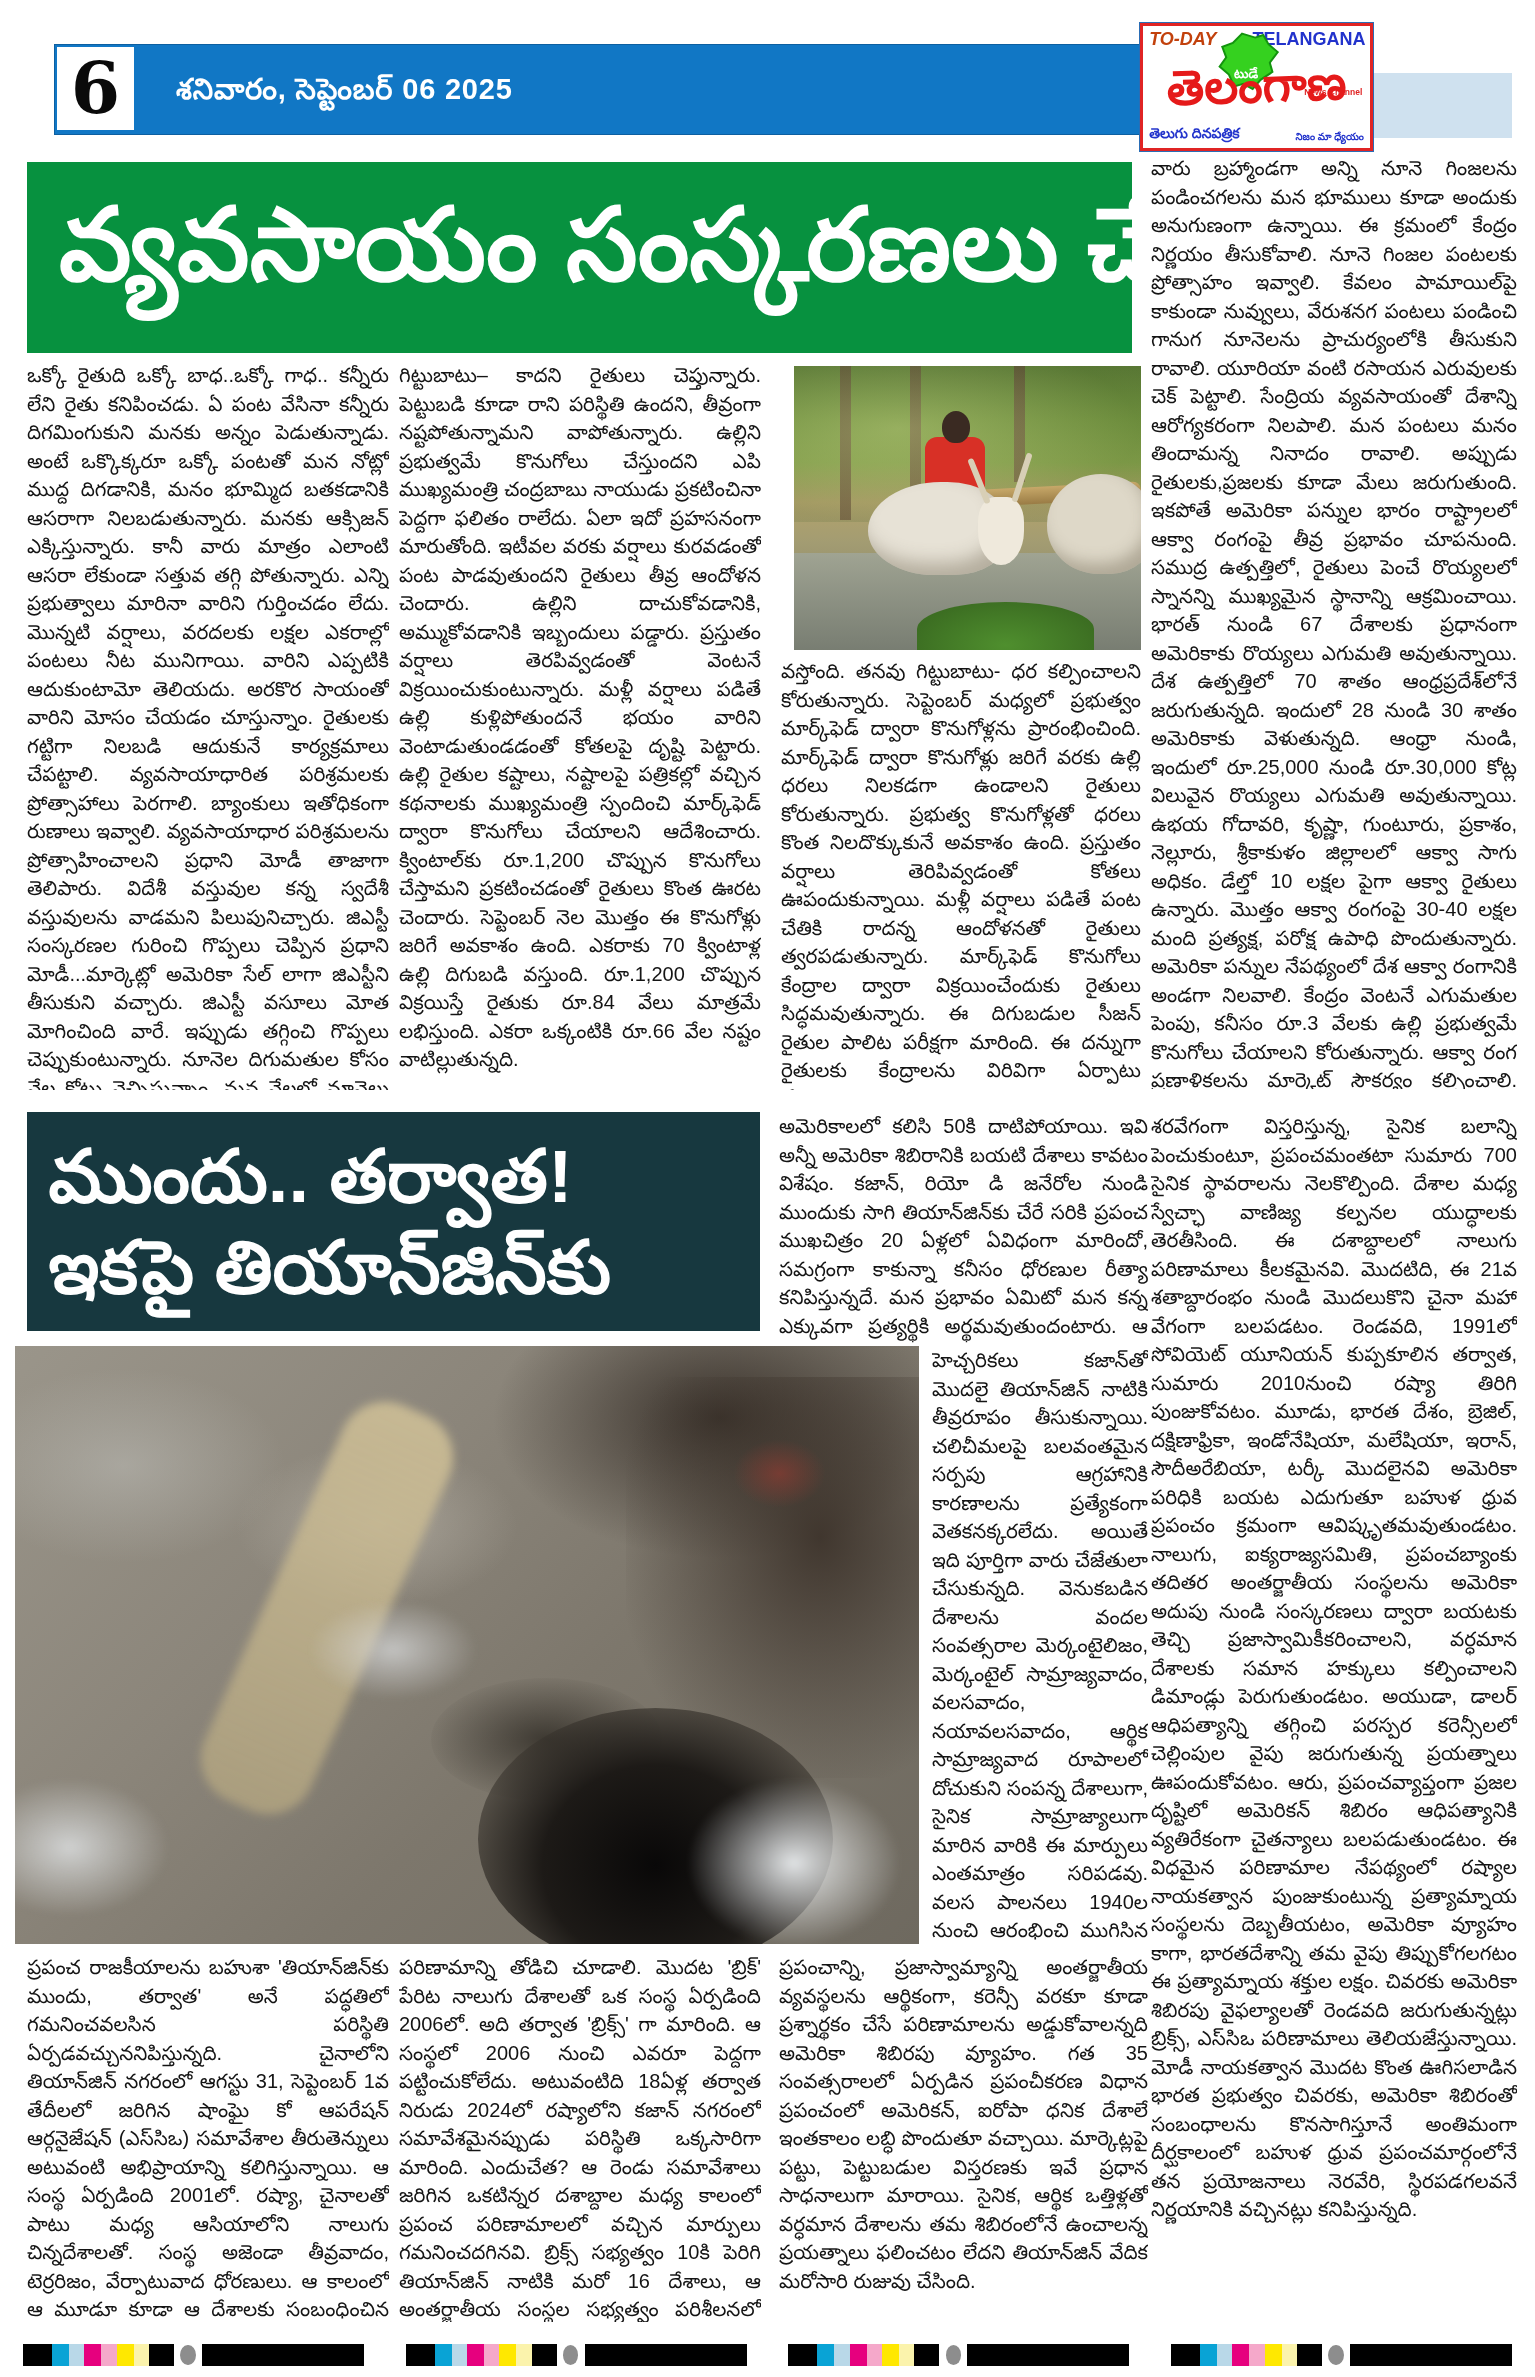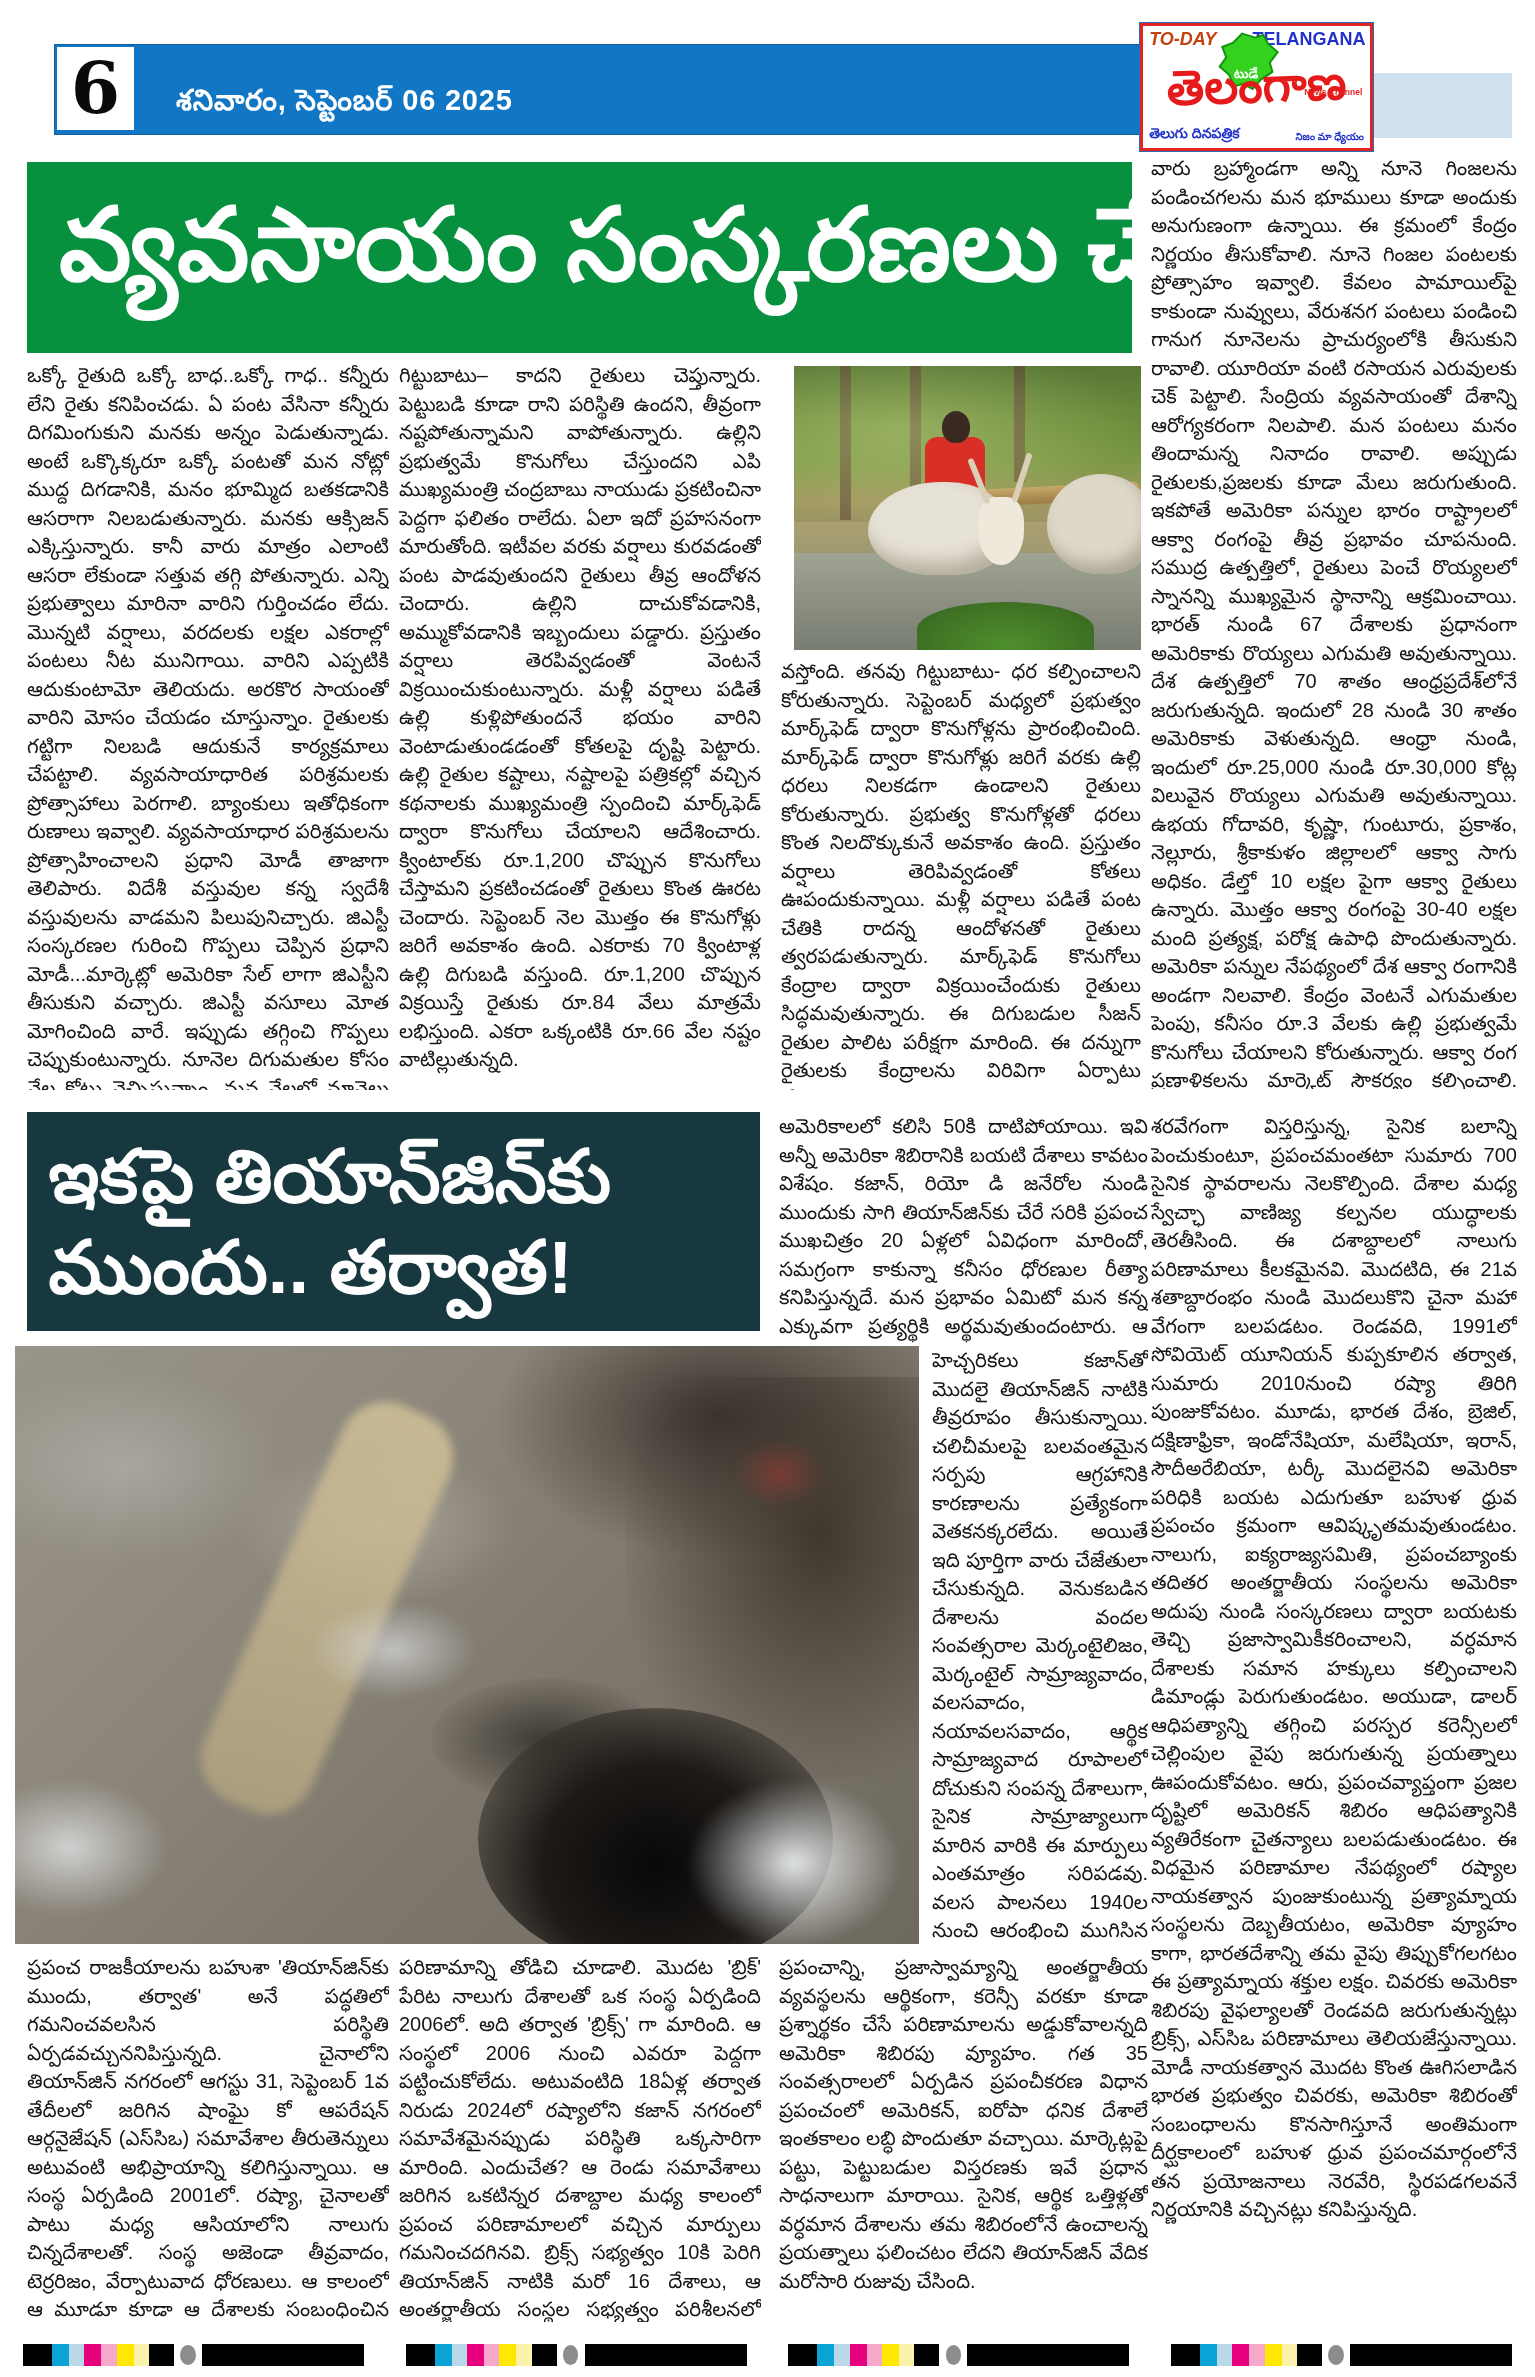--- a/index.html
+++ b/index.html
@@ -3,21 +3,21 @@
 <meta charset="utf-8">
 <style>
   html,body{margin:0;padding:0;background:#e8e8e8;}
   .page{position:relative;width:1535px;height:2377px;background:#ffffff;margin:0 auto;overflow:hidden;
         font-family:"Liberation Sans","DejaVu Sans",sans-serif;color:#111;}
   
   .hdr-bar{position:absolute;left:54px;top:44px;width:1098px;height:89px;background:#1177c5;border:0.8px solid #0d5fa0;}
   .six-box{position:absolute;left:57px;top:47px;width:77px;height:83px;background:#ffffff;border-right:2.3px solid #1177c5;
            display:flex;align-items:center;justify-content:center;}
   .six-box span{font-family:"DejaVu Serif","Liberation Serif",serif;font-size:71px;font-weight:700;color:#0a0a0a;line-height:1;}
-  .dateline{position:absolute;left:176px;top:84px;font-size:29px;font-weight:700;color:#ffffff;letter-spacing:0.8px;}
+  .dateline{position:absolute;left:176px;top:73px;font-size:29px;font-weight:700;color:#ffffff;letter-spacing:0.8px;}
   .localnews{position:absolute;left:609px;top:51px;width:494px;text-align:center;
              font-family:"Liberation Serif","DejaVu Serif",serif;font-size:66px;color:#e9f2fa;letter-spacing:5.4px;font-weight:500;}
   .lightband{position:absolute;left:1152px;top:73px;width:360px;height:65px;background:#cfe1ef;}
   
   .logo{position:absolute;left:1140px;top:23px;width:227px;height:122px;background:#ffffff;
         border:3.1px solid #e02424;outline:0.8px solid #2a6db5;z-index:5;}
   .logo .today{position:absolute;left:6.2px;top:3.1px;font-size:18px;font-weight:800;color:#c2410c;font-style:italic;}
   .logo .tg{position:absolute;right:4.6px;top:3.1px;font-size:18px;font-weight:800;color:#2233cc;}
   .logo .nc{position:absolute;right:7.7px;top:25px;font-size:8.5px;font-weight:700;color:#e02424;margin-top:36px;}
   .logo .map{position:absolute;left:74px;top:6.2px;width:66px;height:60px;}
@@ -127,22 +127,22 @@
     <div class="head"></div>
     <div class="horn-l"></div>
     <div class="horn-r"></div>
     <div class="grass"></div>
   </div>
 
   <div class="col" style="left:781px;top:657px;width:360px;height:433px;">వస్తోంది. తనవు గిట్టుబాటు- ధర కల్పించాలని కోరుతున్నారు. సెప్టెంబర్ మధ్యలో ప్రభుత్వం మార్క్‌ఫెడ్ ద్వారా కొనుగోళ్లను ప్రారంభించింది. మార్క్‌ఫెడ్ ద్వారా కొనుగోళ్లు జరిగే వరకు ఉల్లి ధరలు నిలకడగా ఉండాలని రైతులు కోరుతున్నారు. ప్రభుత్వ కొనుగోళ్లతో ధరలు కొంత నిలదొక్కుకునే అవకాశం ఉంది. ప్రస్తుతం వర్షాలు తెరిపివ్వడంతో కోతలు ఊపందుకున్నాయి. మళ్లీ వర్షాలు పడితే పంట చేతికి రాదన్న ఆందోళనతో రైతులు త్వరపడుతున్నారు. మార్క్‌ఫెడ్ కొనుగోలు కేంద్రాల ద్వారా విక్రయించేందుకు రైతులు సిద్ధమవుతున్నారు. ఈ దిగుబడుల సీజన్ రైతుల పాలిట పరీక్షగా మారింది. ఈ దన్నుగా రైతులకు కేంద్రాలను విరివిగా ఏర్పాటు చేయాలని, గిట్టుబాటు ధర కల్పించాలని రైతాంగం డిమాండ్ చేస్తున్నది.</div>
   <div class="col" style="left:1151px;top:154px;width:366px;height:935px;">వారు బ్రహ్మాండగా అన్ని నూనె గింజలను పండించగలను మన భూములు కూడా అందుకు అనుగుణంగా ఉన్నాయి. ఈ క్రమంలో కేంద్రం నిర్ణయం తీసుకోవాలి. నూనె గింజల పంటలకు ప్రోత్సాహం ఇవ్వాలి. కేవలం పామాయిల్‌పై కాకుండా నువ్వులు, వేరుశనగ పంటలు పండించి గానుగ నూనెలను ప్రాచుర్యంలోకి తీసుకుని రావాలి. యూరియా వంటి రసాయన ఎరువులకు చెక్ పెట్టాలి. సేంద్రియ వ్యవసాయంతో దేశాన్ని ఆరోగ్యకరంగా నిలపాలి. మన పంటలు మనం తిందామన్న నినాదం రావాలి. అప్పుడు రైతులకు,ప్రజలకు కూడా మేలు జరుగుతుంది. ఇకపోతే అమెరికా పన్నుల భారం రాష్ట్రాలలో ఆక్వా రంగంపై తీవ్ర ప్రభావం చూపనుంది. సముద్ర ఉత్పత్తిలో, రైతులు పెంచే రొయ్యలలో స్నానన్ని ముఖ్యమైన స్థానాన్ని ఆక్రమించాయి. భారత్ నుండి 67 దేశాలకు ప్రధానంగా అమెరికాకు రొయ్యలు ఎగుమతి అవుతున్నాయి. దేశ ఉత్పత్తిలో 70 శాతం ఆంధ్రప్రదేశ్‌లోనే జరుగుతున్నది. ఇందులో 28 నుండి 30 శాతం అమెరికాకు వెళుతున్నది. ఆంధ్రా నుండి, ఇందులో రూ.25,000 నుండి రూ.30,000 కోట్ల విలువైన రొయ్యలు ఎగుమతి అవుతున్నాయి. ఉభయ గోదావరి, కృష్ణా, గుంటూరు, ప్రకాశం, నెల్లూరు, శ్రీకాకుళం జిల్లాలలో ఆక్వా సాగు అధికం. డేల్తో 10 లక్షల పైగా ఆక్వా రైతులు ఉన్నారు. మొత్తం ఆక్వా రంగంపై 30-40 లక్షల మంది ప్రత్యక్ష, పరోక్ష ఉపాధి పొందుతున్నారు. అమెరికా పన్నుల నేపథ్యంలో దేశ ఆక్వా రంగానికి అండగా నిలవాలి. కేంద్రం వెంటనే ఎగుమతుల పెంపు, కనీసం రూ.3 వేలకు ఉల్లి ప్రభుత్వమే కొనుగోలు చేయాలని కోరుతున్నారు. ఆక్వా రంగ ప్రణాళికలను మార్కెట్ సౌకర్యం కల్పించాలి. వ్యవసాయం, ఆక్వా రంగ ప్రణాళికలను ముమ్మరం చేయాలి.</div>
 
   <div class="a2-head">
+    <span>ముందు.. తర్వాత!</span>
     <span>ఇకపై తియాన్‌జిన్‌కు</span>
-    <span>ముందు.. తర్వాత!</span>
   </div>
 
   <div class="col" style="left:779px;top:1112px;width:369px;height:233px;">అమెరికాలలో కలిసి 50కి దాటిపోయాయి. ఇవి అన్నీ అమెరికా శిబిరానికి బయటి దేశాలు కావటం విశేషం. కజాన్, రియో డి జనేరోల నుండి ముందుకు సాగి తియాన్‌జిన్‌కు చేరే సరికి ప్రపంచ ముఖచిత్రం 20 ఏళ్లలో ఏవిధంగా మారిందో, సమగ్రంగా కాకున్నా కనీసం ధోరణుల రీత్యా కనిపిస్తున్నదే. మన ప్రభావం ఏమిటో మన కన్న ఎక్కువగా ప్రత్యర్థికి అర్థమవుతుందంటారు. ఆ విధంగా చూసినపుడు ఈ పరిణామాల పట్ల అమెరికా శిబిరపు స్పందనలు, చర్యలు ఏవిధంగా ఉన్నాయో కూడా చూస్తున్నాదే. వర్ధమాన దేశాలపై వారి ఆగ్రహం,</div>
 
   <div class="crater">
     <div class="path"></div>
     <div class="debris"></div>
     <div class="redbits"></div>
     <div class="rim"></div>
     <div class="hole"></div>

